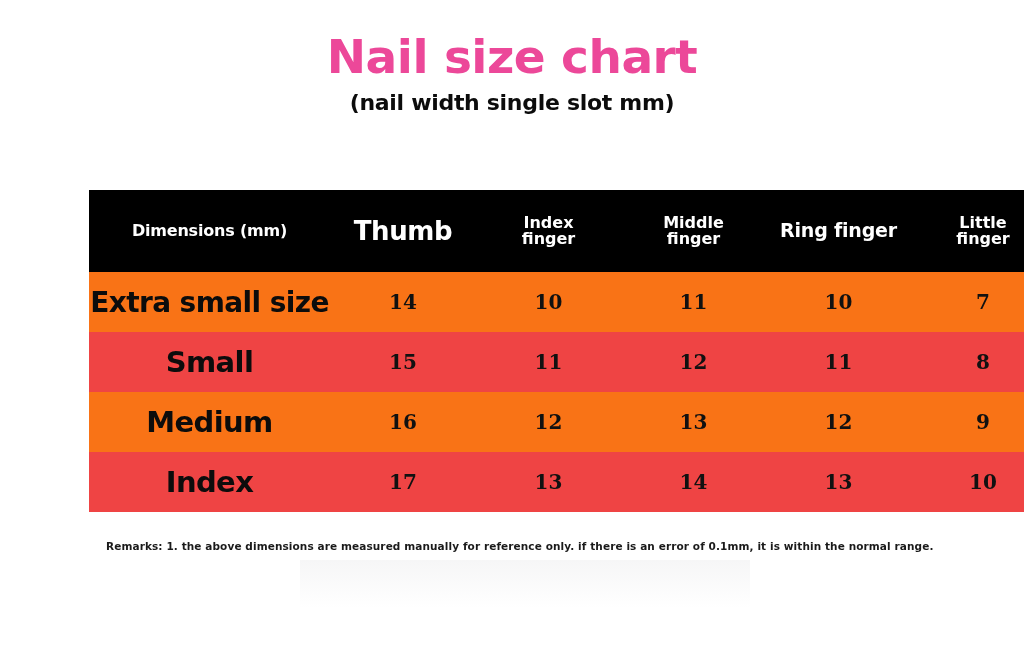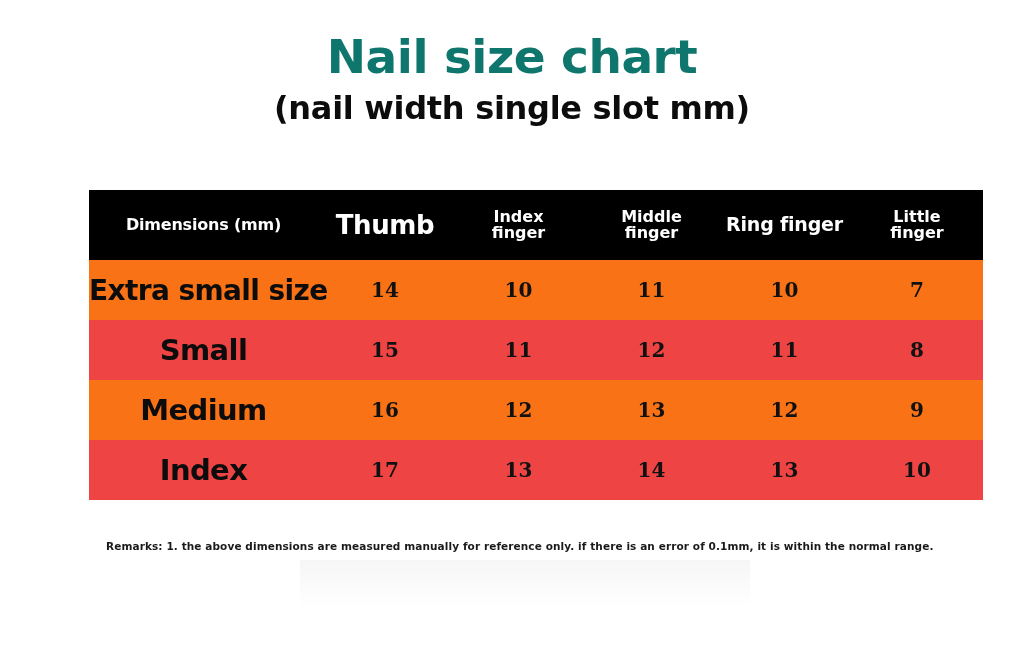--- a/index.html
+++ b/index.html
@@ -24,27 +24,27 @@
     left: 0;
     top: 32px;
     width: 1024px;
     text-align: center;
   }
   #main-title {
     font-family: "DejaVu Sans", sans-serif;
     font-size: 47px;
     font-weight: 700;
     letter-spacing: -0.5px;
-    color: #0f766e;
+    color: #ec4899;
     line-height: 1.08;
     margin: 0;
   }
   #sub-title {
     font-family: "DejaVu Sans", sans-serif;
-    font-size: 32px;
+    font-size: 22px;
     font-weight: 700;
     letter-spacing: -0.3px;
     color: #0c0c0c;
     line-height: 1.12;
     margin: 8px 0 0 0;
   }
 
   
   #size-table {
     position: absolute;
@@ -59,21 +59,21 @@
   #size-table thead tr {
     background: #000000;
   }
   #size-table thead th {
     color: #ffffff;
     font-family: "DejaVu Sans", sans-serif;
     font-weight: 700;
     text-align: center;
     vertical-align: middle;
     height: 54px;
-    padding: 8px;
+    padding: 14px;
     line-height: 1.02;
     white-space: pre-line;
   }
   th.col-dim   { width: 213px; font-size: 16px; letter-spacing: -0.2px; }
   th.col-thumb { width: 118px; font-size: 26px; letter-spacing: -0.4px; }
   th.col-idx   { width: 117px; font-size: 16px; margin-top: 40px; }
   th.col-mid   { width: 117px; font-size: 16px; }
   th.col-ring  { width: 117px; font-size: 19px; letter-spacing: -0.2px; }
   th.col-lit   { width: 116px; font-size: 16px; }
 

